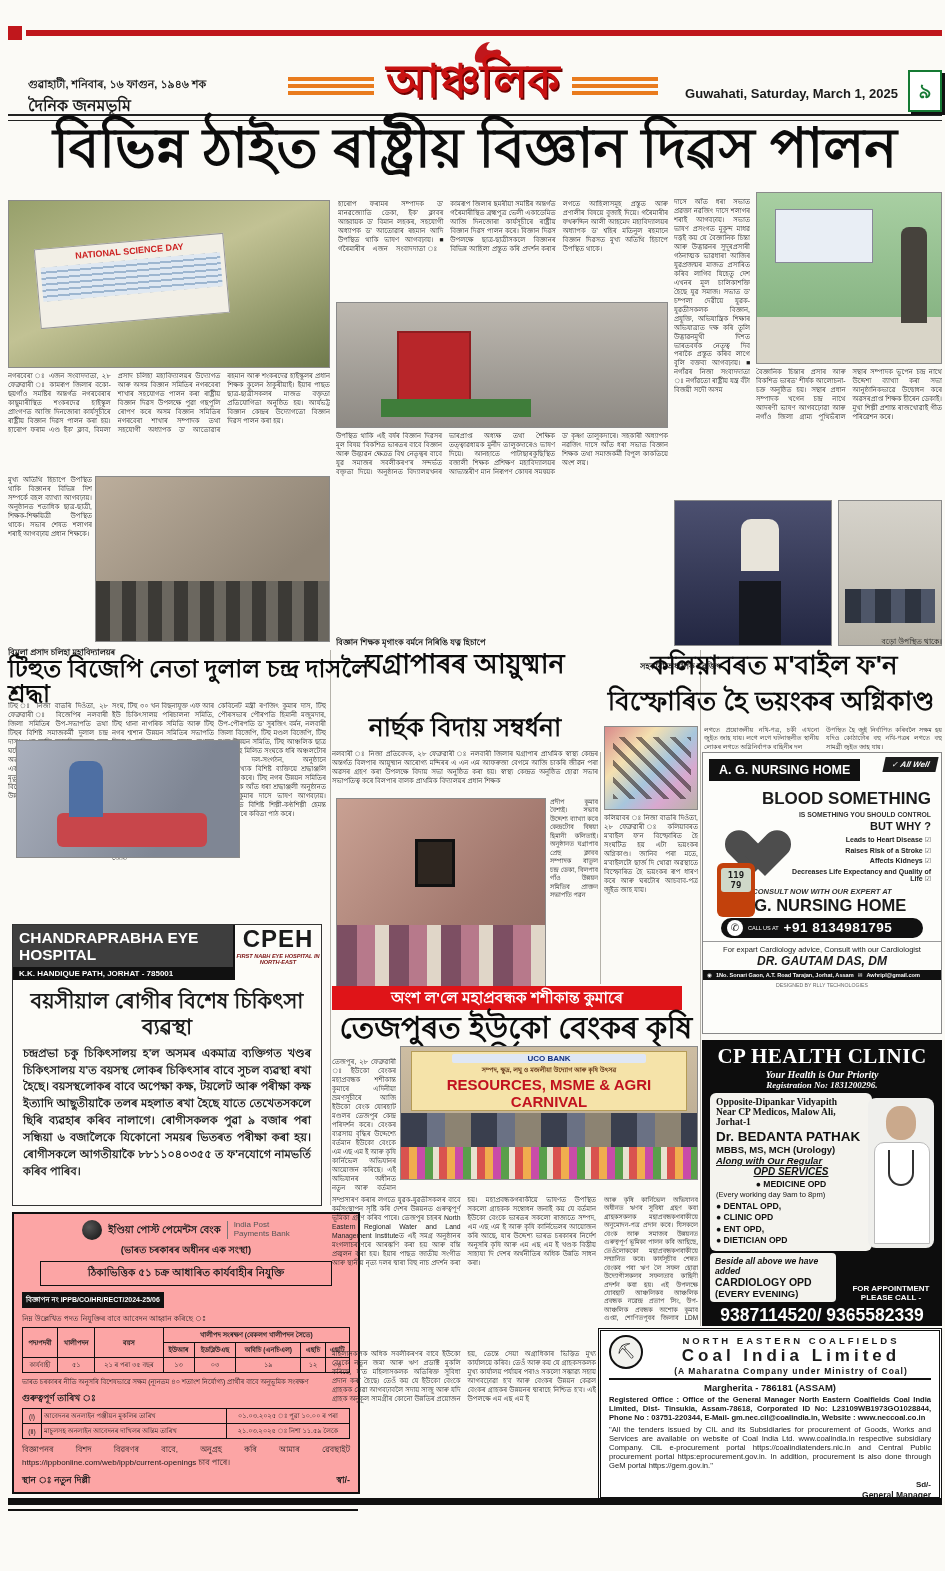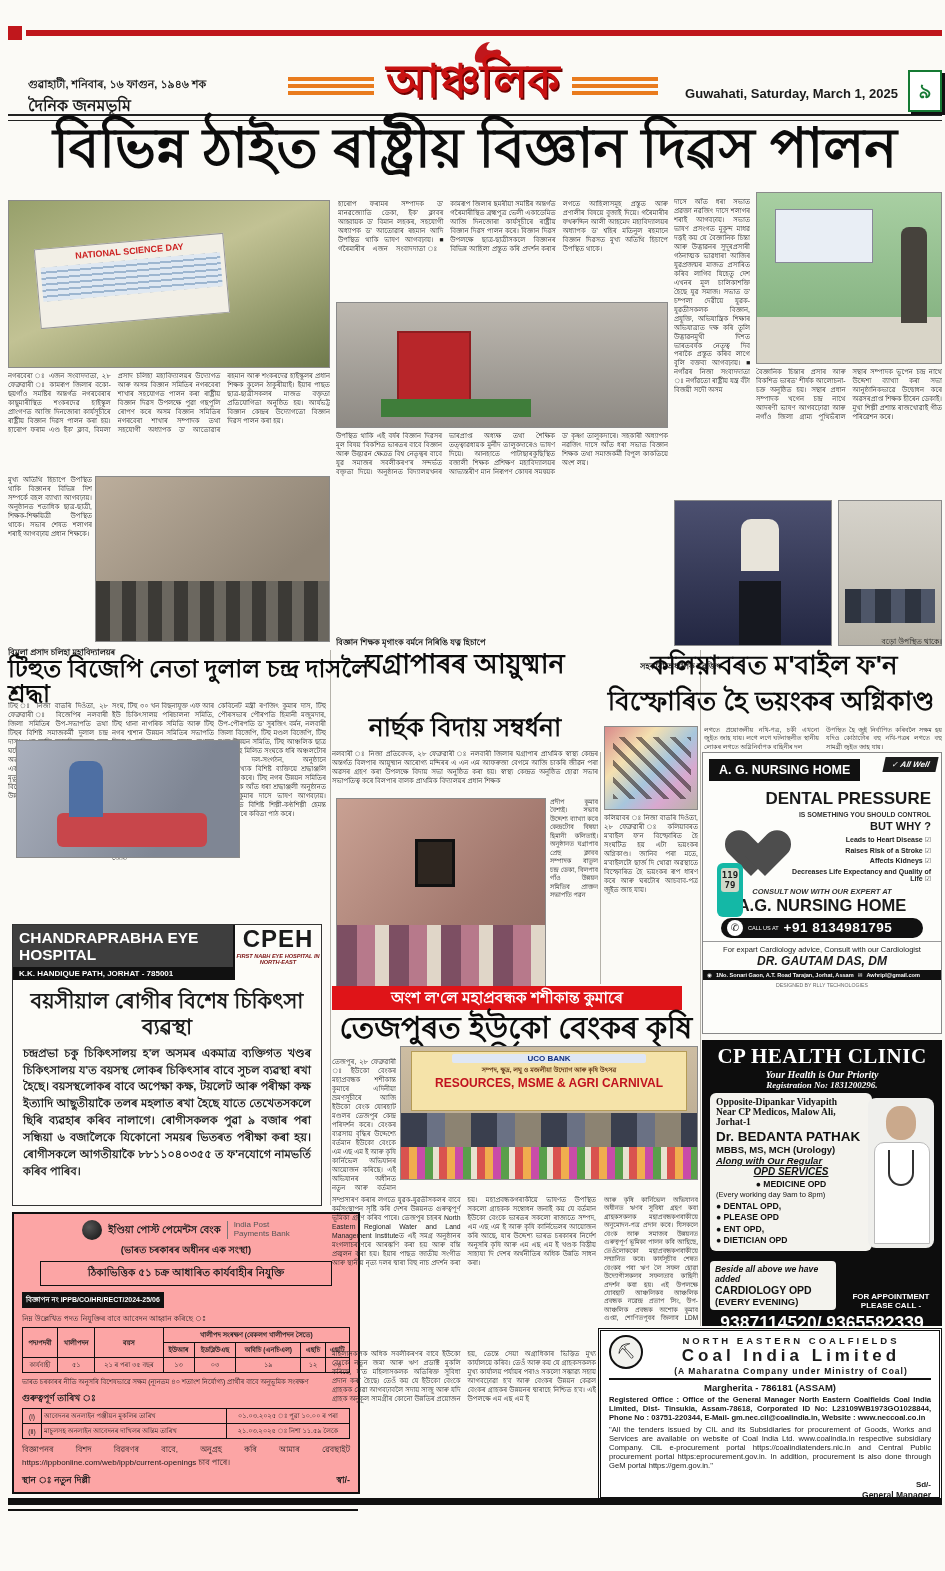--- a/index.html
+++ b/index.html
@@ -219,25 +219,25 @@
   <div class="abs t" style="left:604px;top:814px;width:94px;height:170px;">কলিয়াবৰ ঃ নিজা বাতৰি দিওঁতা, ২৮ ফেব্ৰুৱাৰী ঃ কলিয়াবৰত ম'বাইল ফ'ন বিস্ফোৰিত হৈ সংঘটিত হয় এটা ভয়ংকৰ অগ্নিকাণ্ড। জানিব পৰা মতে, ম'বাইলটো ছাৰ্জ দি থোৱা অৱস্থাতে বিস্ফোৰিত হৈ ভয়ংকৰ ৰূপ ধাৰণ কৰে আৰু ঘৰটোৰ আচবাব-পত্ৰ জুইত জাহ যায়।</div>
 
   <div class="abs adbox" style="left:702px;top:752px;width:240px;height:282px;border:1px solid #888;background:#fdfdfa;">
     <div style="display:flex;align-items:flex-start;">
       <div style="background:#111;color:#fff;font-weight:900;font-size:12.5px;padding:4px 10px;margin:6px 0 0 6px;">A. G. NURSING HOME</div>
       <div style="margin:4px 4px 0 auto;background:#1c1c1c;color:#fff;transform:skewX(-12deg);padding:3px 8px;font-size:8px;font-style:italic;font-weight:bold;">
         <span style="color:#fff;">✓</span>
         <span>All Well</span>
       </div>
     </div>
-    <div style="text-align:right;font-size:17px;font-weight:900;margin:8px 10px 0;">DENTAL PRESSURE</div>
+    <div style="text-align:right;font-size:17px;font-weight:900;margin:8px 10px 0;">BLOOD SOMETHING</div>
     <div style="text-align:right;font-size:6.8px;font-weight:bold;margin:2px 10px;color:#333;">IS SOMETHING YOU SHOULD CONTROL</div>
     <div style="text-align:right;font-size:11px;font-weight:900;margin:2px 10px 4px;">BUT WHY ?</div>
     <div class="heart" style="left:34px;top:78px;"></div>
-    <div style="position:absolute;left:14px;top:110px;width:26px;height:54px;background:#14b8a6;border-radius:6px;text-align:center;">
+    <div style="position:absolute;left:14px;top:110px;width:38px;height:54px;background:#c2410c;border-radius:6px;text-align:center;">
       <div style="margin:5px 4px;background:#cfd8c8;border-radius:3px;padding:2px 0;">
         <div style="font-size:9px;font-weight:bold;font-family:'DejaVu Sans Mono',monospace;">119</div>
         <div style="font-size:9px;font-weight:bold;font-family:'DejaVu Sans Mono',monospace;">79</div>
       </div>
     </div>
     <div style="margin:0 10px 0 78px;">
       <div class="ag-pt"><span>Leads to Heart Disease</span> <span style="color:#555;">☑</span></div>
       <div class="ag-pt"><span>Raises Risk of a Stroke</span> <span style="color:#555;">☑</span></div>
       <div class="ag-pt"><span>Affects Kidneys</span> <span style="color:#555;">☑</span></div>
       <div class="ag-pt"><span>Decreases Life Expectancy and Quality of Life</span> <span style="color:#555;">☑</span></div>
@@ -272,46 +272,46 @@
     <div style="background:#f4f3ee;color:#111;border-radius:6px;padding:4px 6px;width:150px;">
       <div style="font-family:'Liberation Serif','DejaVu Serif',serif;font-weight:900;font-size:9.5px;">Opposite-Dipankar Vidyapith</div>
       <div style="font-family:'Liberation Serif','DejaVu Serif',serif;font-weight:900;font-size:9.5px;margin-bottom:2px;">Near CP Medicos, Malow Ali, Jorhat-1</div>
       <div style="font-size:13.5px;font-weight:700;">Dr. BEDANTA PATHAK</div>
       <div style="font-size:9.5px;font-weight:bold;">MBBS, MS, MCH (Urology)</div>
       <div style="font-size:9.5px;font-weight:900;font-style:italic;text-decoration:underline;">Along with Our Regular</div>
       <div style="font-size:10px;font-weight:900;font-style:italic;text-decoration:underline;text-align:center;">OPD SERVICES</div>
       <div class="cp-li" style="text-align:center;">● MEDICINE OPD</div>
       <div style="font-size:7.6px;">(Every working day 9am to 8pm)</div>
       <div class="cp-li">● DENTAL OPD,</div>
-      <div class="cp-li">● PLEASE OPD</div>
+      <div class="cp-li">● CLINIC OPD</div>
       <div class="cp-li">● ENT OPD,</div>
       <div class="cp-li">● DIETICIAN OPD</div>
     </div>
-    <div style="display:flex;align-items:flex-end;gap:12px;margin-top:10px;justify-content:center;">
+    <div style="display:flex;align-items:flex-end;gap:12px;margin-top:2px;justify-content:center;">
       <div style="flex:1;background:#f4f3ee;color:#111;border-radius:4px;padding:3px 5px;">
         <div style="font-size:8.6px;font-style:italic;font-weight:bold;">Beside all above we have added</div>
         <div style="font-size:10.5px;font-weight:900;">CARDIOLOGY OPD</div>
         <div style="font-size:9.5px;font-weight:900;">(EVERY EVENING)</div>
       </div>
       <div style="width:86px;text-align:center;">
         <div style="font-size:8px;font-weight:900;">FOR APPOINTMENT</div>
         <div style="font-size:8px;font-weight:900;">PLEASE CALL -</div>
       </div>
     </div>
     <div style="text-align:center;font-size:17.5px;font-weight:900;margin-top:3px;">9387114520/ 9365582339</div>
   </div>
 
   <div class="abs center" style="left:332px;top:986px;width:350px;height:24px;background:#df1418;color:#fff;font-size:15.5px;font-weight:800;line-height:24px;">অংশ ল'লে মহাপ্ৰবন্ধক শশীকান্ত কুমাৰে</div>
   <div class="abs hl center" style="left:326px;top:1012px;width:380px;font-size:30px;">তেজপুৰত ইউকো বেংকৰ কৃষি কাৰ্নিভেল</div>
   <div class="abs t" style="left:332px;top:1058px;width:64px;height:134px;">তেজপুৰ, ২৮ ফেব্ৰুৱাৰী ঃ ইউকো বেংকৰ মহাপ্ৰবন্ধক শশীকান্ত কুমাৰে এদিনীয়া ভ্ৰমণসূচীৰে আজি ইউকো বেংক যোৰহাট মণ্ডলৰ তেজপুৰ কেন্দ্ৰ পৰিদৰ্শন কৰে। বেংকৰ ব্যৱসায় বৃদ্ধিৰ উদ্দেশ্যে বৰ্তমান ইউকো বেংকে এম এছ এম ই আৰু কৃষি কাৰ্নিভেল অভিযানৰ আয়োজন কৰিছে। এই অভিযানৰ অধীনত নতুন আৰু বৰ্তমান গ্ৰাহকক প্ৰয়োজন অনুসৰি ঋণ প্ৰদান কৰি ব্যৱসায়</div>
   <div class="photo" style="left:400px;top:1046px;width:298px;height:134px;background:linear-gradient(#cdbda2,#b2a48c);">
     <div style="position:absolute;left:10px;top:4px;right:10px;height:58px;background:#f5e3a9;border:1px solid #b59b55;text-align:center;overflow:hidden;">
       <div style="font-size:8px;font-weight:900;color:#14317d;background:#dfe7f5;margin:2px 40px;border-radius:2px;">UCO BANK</div>
       <div style="font-size:6.4px;font-weight:bold;color:#5b2c0e;">সম্পদ, ক্ষুদ্ৰ, লঘু ও মজলীয়া উদ্যোগ আৰু কৃষি উৎসৱ</div>
-      <div style="font-size:12px;font-weight:900;color:#c1121f;">RESOURCES, MSME &amp; AGRI CARNIVAL</div>
+      <div style="font-size:15px;font-weight:900;color:#c1121f;">RESOURCES, MSME &amp; AGRI CARNIVAL</div>
     </div>
     <div style="position:absolute;left:0;top:66px;width:100%;height:36px;background:repeating-linear-gradient(90deg,#3a3f4e 0 26px,#6a7184 26px 44px,#8c8372 44px 70px);"></div>
     <div style="position:absolute;left:0;bottom:0;width:100%;height:32px;background:repeating-linear-gradient(90deg,#d9534f 0 8px,#f0ad4e 8px 16px,#c94ca8 16px 24px,#5a9e4b 24px 32px,#e8e1d0 32px 38px);"></div>
   </div>
   <div class="abs t c2" style="left:332px;top:1196px;width:264px;height:148px;">সম্প্ৰসাৰণ কৰাৰ লগতে যুৱক-যুৱতীসকলৰ বাবে কৰ্মসংস্থাপন সৃষ্টি কৰি দেশৰ উন্নয়নত গুৰুত্বপূৰ্ণ ভূমিকা গ্ৰহণ কৰিব পাৰে। তেজপুৰ চহৰৰ North Eastern Regional Water and Land Management Instituteত এই সমগ্ৰ অনুষ্ঠানৰ মংগলাচৰণেৰে আৰম্ভণি কৰা হয় আৰু বন্তি প্ৰজ্বলন কৰা হয়। ইয়াৰ পাছত জাতীয় সংগীত আৰু স্থানীয় নৃত্য দলৰ দ্বাৰা বিহু নাচ প্ৰদৰ্শন কৰা হয়। মহাপ্ৰবন্ধকগৰাকীয়ে ভাষণত উপস্থিত সকলো গ্ৰাহকক সম্বোধন জনাই কয় যে বৰ্তমান ইউকো বেংকে ভাৰতৰ সকলো ৰাজ্যতে সম্পদ, এম এছ এম ই আৰু কৃষি কাৰ্নিভেলৰ আয়োজন কৰি আছে, যাৰ উদ্দেশ্য ভাৰত চৰকাৰৰ নিৰ্দেশ অনুসৰি কৃষি আৰু এম এছ এম ই খণ্ডক বিত্তীয় সাহায্য দি দেশৰ অৰ্থনীতিৰ অধিক উন্নতি সাধন কৰা।</div>
   <div class="abs t" style="left:604px;top:1196px;width:94px;height:126px;font-size:6.4px;">আৰু কৃষি কাৰ্নিভেল অভিযানৰ অধীনত ঋণৰ সুবিধা গ্ৰহণ কৰা গ্ৰাহকসকলক মহাপ্ৰবন্ধকগৰাকীয়ে অনুমোদন-পত্ৰ প্ৰদান কৰে। যিসকলে বেংক আৰু সমাজৰ উন্নয়নত গুৰুত্বপূৰ্ণ ভূমিকা পালন কৰি আহিছে, তেওঁলোককো মহাপ্ৰবন্ধকগৰাকীয়ে সন্মানিত কৰে। কাৰ্যসূচীৰ শেষত বেংকৰ পৰা ঋণ লৈ সফল হোৱা উদ্যোগীসকলৰ সফলতাৰ কাহিনী প্ৰদৰ্শন কৰা হয়। এই উপলক্ষে যোৰহাট আঞ্চলিকৰ আঞ্চলিক প্ৰবন্ধক নৱেন্দ্ৰ প্ৰতাপ সিং, উপ-আঞ্চলিক প্ৰবন্ধক অশোক কুমাৰ গুপ্তা, শোণিতপুৰৰ জিলাৰ LDM আচাৰ্য সোণোৱাল, এম এছ এম ই আৰু কৃষি হাবৰ মুৰব্বী অমিত কুমাৰ, NABARDৰ DDM সুমন চেটাৰ্জী, শোণিতপুৰ আৰু ওচৰৰ অঞ্চলৰ সকলো শাখা পৰিচালক আৰু আঞ্চলিকৰ কাৰ্যালয়ৰ কৰ্মচাৰীসকল উপস্থিত থাকে।</div>
   <div class="abs t c2" style="left:332px;top:1350px;width:264px;height:138px;">মহিলাসকলক অধিক সবলীকৰণৰ বাবে ইউকো বেংকে নতুন জমা আৰু ঋণ প্ৰডাক্ট মুকলি কৰিছে, য'ত মহিলাসকলক অতিৰিক্ত সুবিধা প্ৰদান কৰা হৈছে। তেওঁ কয় যে ইউকো বেংকে গ্ৰাহকক সেৱা আগবঢ়াবলৈ সদায় সাজু আৰু যদি গ্ৰাহক অনুকূল সামগ্ৰীৰ কোনো উন্নতিৰ প্ৰয়োজন হয়, তেন্তে সেয়া অগ্ৰাধিকাৰ ভিত্তিত মুখ্য কাৰ্যালয়ে কৰিব। তেওঁ আৰু কয় যে গ্ৰাহকসকলক মুখ্য কাৰ্যালয় পৰ্যায়ৰ পৰাও সকলো সম্ভাৱ্য সহায় আগবঢ়োৱা হ'ব আৰু বেংকৰ উন্নয়ন কেৱল বেংকৰ গ্ৰাহকৰ উন্নয়নৰ দ্বাৰাহে নিশ্চিত হ'ব। এই উপলক্ষে এম এছ এম ই</div>
 
   <div class="abs adbox" style="left:598px;top:1328px;width:344px;height:172px;border:3px double #111;background:#fff;padding:4px 8px;">
     <div style="display:flex;gap:8px;border-bottom:2px solid #111;padding-bottom:2px;">

